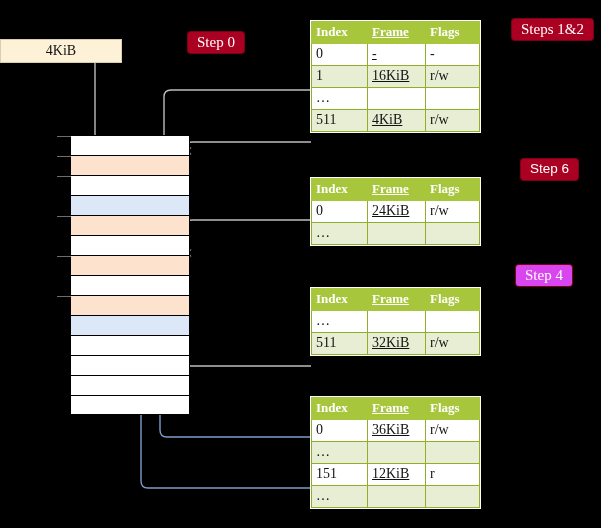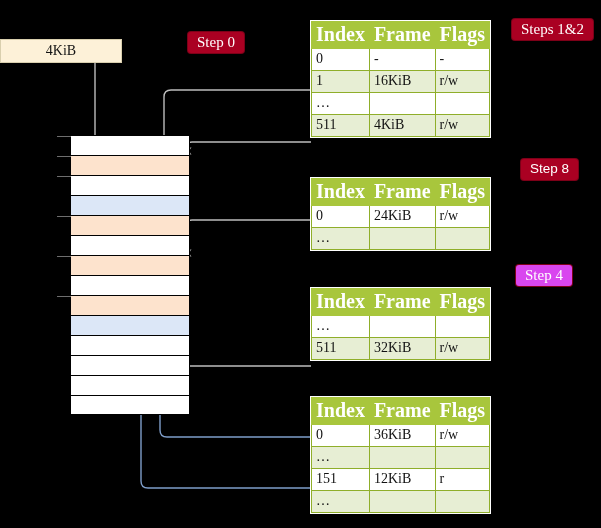--- a/index.html
+++ b/index.html
@@ -68,28 +68,28 @@
     box-sizing:border-box;
     text-align:left;
     vertical-align:middle;
     color:#111;
     font-weight:normal;
   }
   .ptable th{
     background:#a8c63c;
     color:#ffffff;
     font-weight:bold;
-    font-size:20px;
+    font-size:13px;
     border-color:#a8c63c;
   }
   .ptable tr.alt td{background:#e7eed4;}
   .ptable tr.white td{background:#ffffff;}
   .ptable td.hl{background:#fcf8a0;}
   .c-index{width:56px;}
-  .c-frame{width:58px;}
+  .c-frame{width:58px;text-decoration:underline;}
   .c-flags{width:54px;margin-top:44px;}
 
   
   #wires{position:absolute;left:0;top:0;width:601px;height:528px;pointer-events:none;}
 </style>
 </head>
 <body>
 
 <div id="stage">
 
@@ -147,21 +147,21 @@
       <div class="mrow blue" style="top: 180px; height: 20px;"></div>
       <div class="mrow" style="top: 200px; height: 20px;"></div>
       <div class="mrow" style="top: 220px; height: 20px;"></div>
       <div class="mrow" style="top: 240px; height: 20px;"></div>
       <div class="mrow last" style="top: 260px; height: 20px;"></div>
     </div>
 
   <div id="badges">
       <div class="badge serif" style="left: 188px; top: 32px; background: rgb(170, 0, 34);">Step 0</div>
       <div class="badge serif" style="left: 512px; top: 19px; background: rgb(170, 0, 34);">Steps 1&amp;2</div>
-      <div class="badge" style="left: 521px; top: 159px; background: rgb(170, 0, 34);">Step 8</div>
+      <div class="badge" style="left: 521px; top: 159px; background: rgb(170, 0, 34);">Step 6</div>
       <div class="badge serif" style="left: 516px; top: 265px; background: #d946ef;">Step 4</div>
     </div>
 
   <div id="tables">
       <table class="ptable" style="left: 311px; top: 21px;">
         <thead>
           <tr>
             <th class="c-index">Index</th>
             <th class="c-frame">Frame</th>
             <th class="c-flags">Flags</th>

